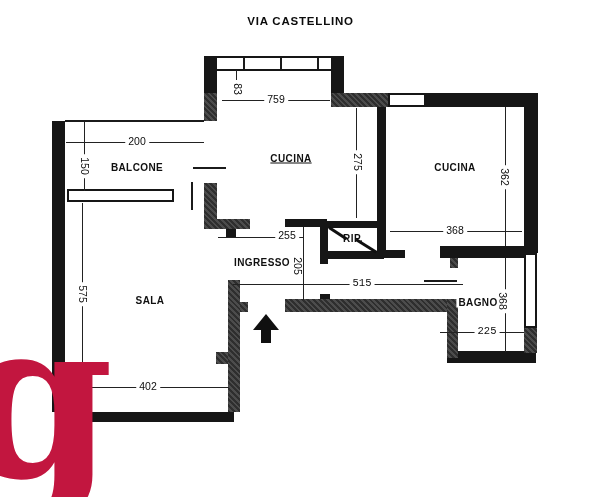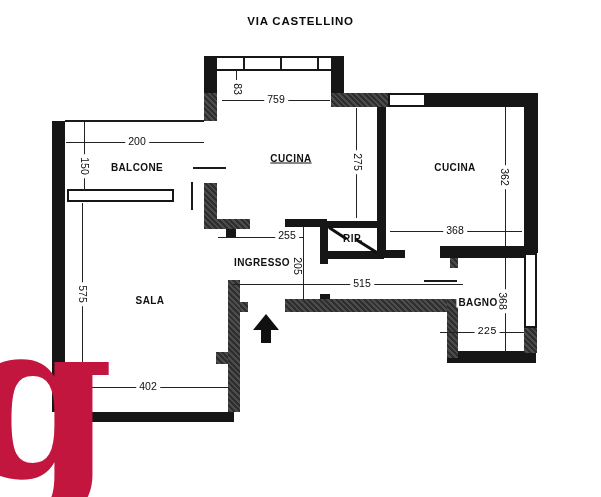--- a/index.html
+++ b/index.html
@@ -112,21 +112,21 @@
 
   <div class="dimt rot" style="left:237px;top:89px;">83</div>
   <div class="dimt" style="left:276px;top:100px;">759</div>
   <div class="dimt" style="left:137px;top:142px;">200</div>
   <div class="dimt rot" style="left:84px;top:166px;">150</div>
   <div class="dimt rot" style="left:357px;top:162px;">275</div>
   <div class="dimt rot" style="left:504px;top:177px;">362</div>
   <div class="dimt" style="left:455px;top:231px;">368</div>
   <div class="dimt" style="left:266px;top:236px;margin-left:21px;">255</div>
   <div class="dimt rot" style="left:297px;top:266px;">205</div>
-  <div class="dimt" style="left:362px;top:284px;">515</div>
+  <div class="dimt" style="left:362px;top:284px;font-family:Liberation Mono, monospace;">515</div>
   <div class="dimt rot" style="left:82px;top:294px;">575</div>
   <div class="dimt" style="left:148px;top:387px;">402</div>
   <div class="dimt" style="left:487px;top:332px;font-family:Liberation Mono, monospace;">225</div>
   <div class="dimt rot" style="left:502px;top:301px;">368</div>
 
   <div class="rlabel" style="left:137px;top:167px;">BALCONE</div>
   <div class="rlabel" style="left:291px;top:158px;text-decoration:underline;">CUCINA</div>
   <div class="rlabel" style="left:455px;top:167px;">CUCINA</div>
   <div class="rlabel" style="left:150px;top:300px;">SALA</div>
   <div class="rlabel" style="left:262px;top:262px;">INGRESSO</div>

